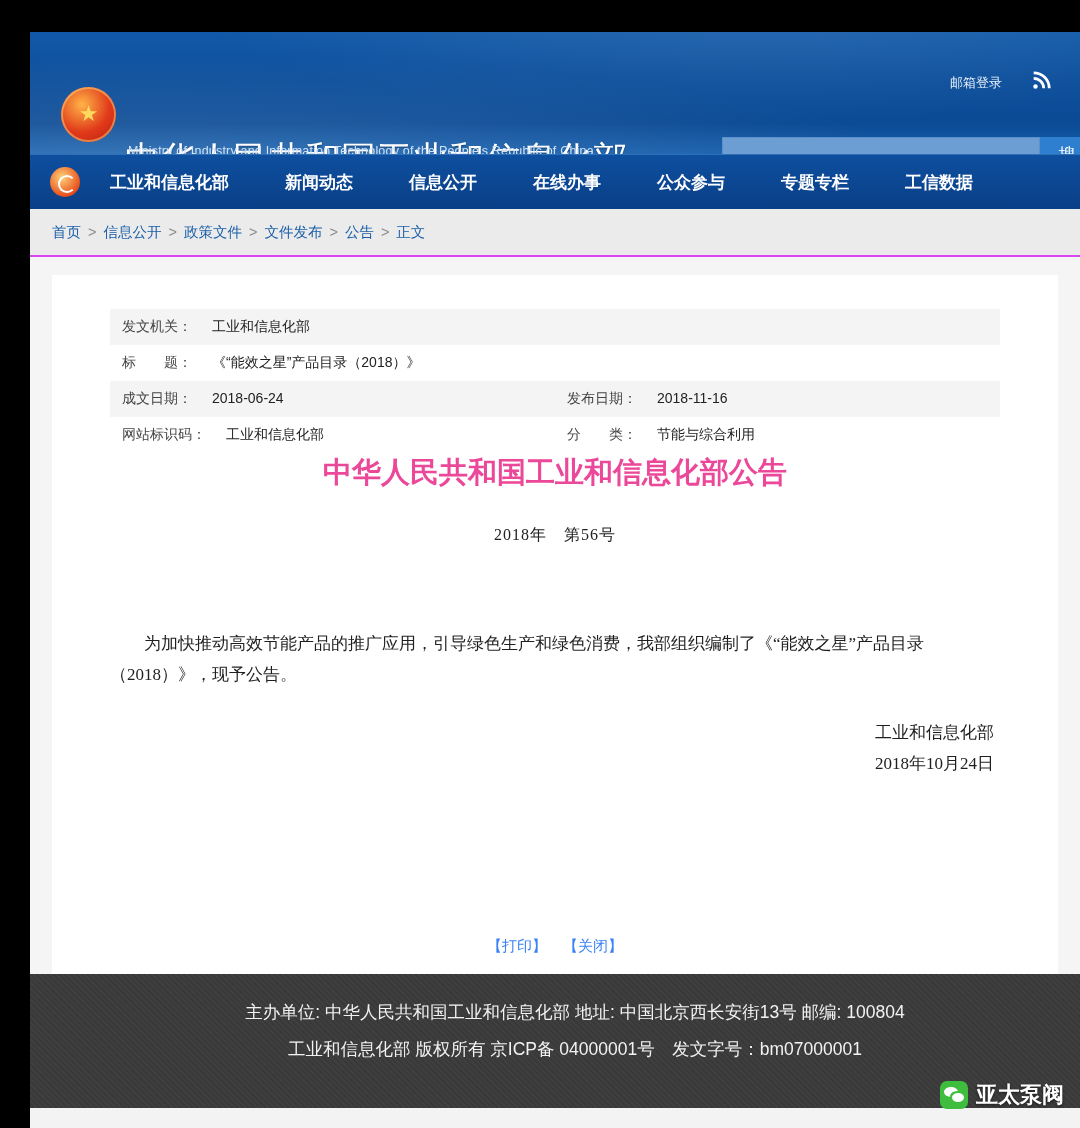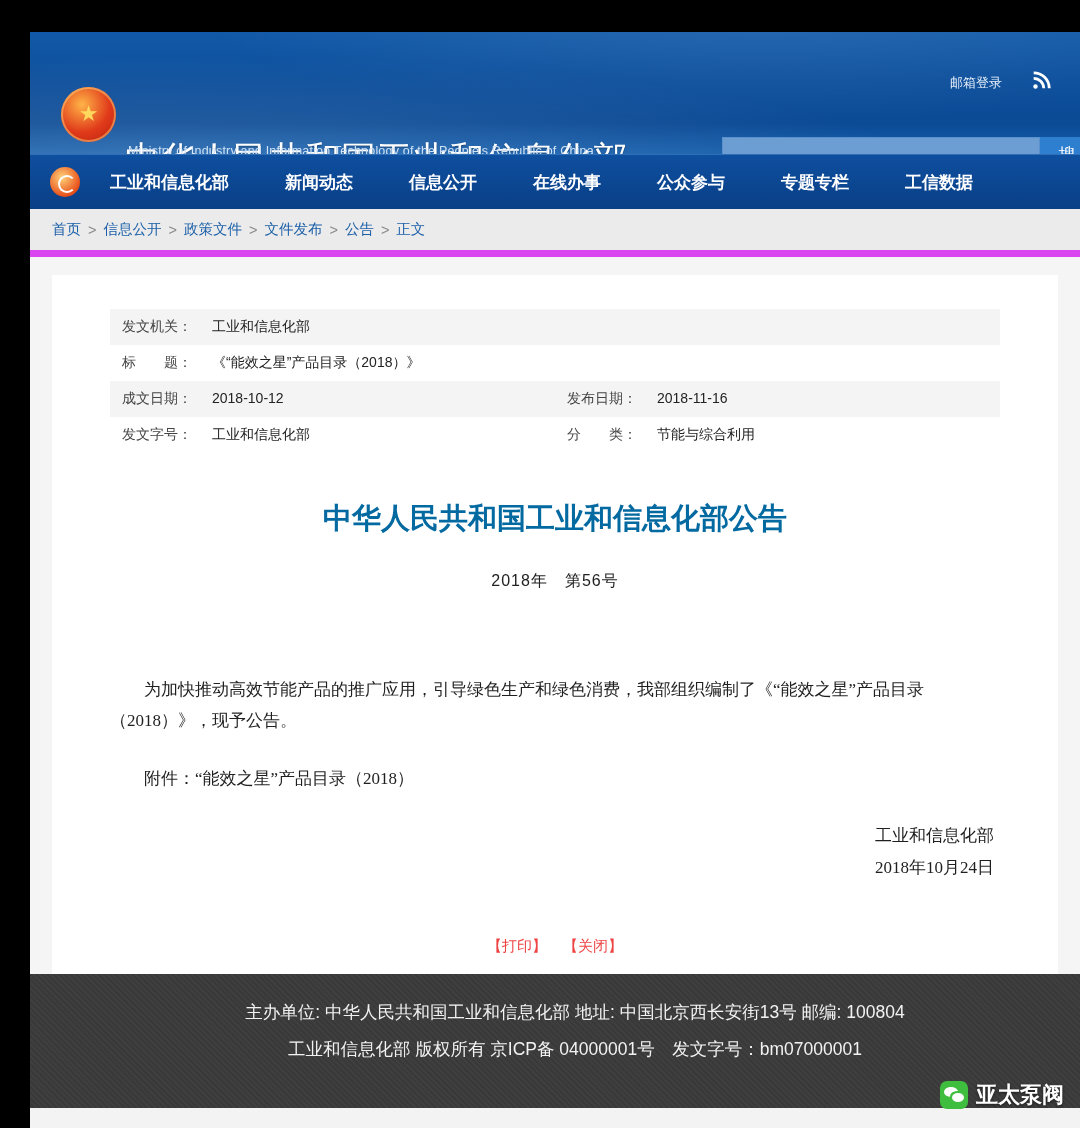--- a/index.html
+++ b/index.html
@@ -123,21 +123,21 @@
     margin-right: 56px;
     white-space: nowrap;
     cursor: pointer;
   }
   .nav-item:last-child { margin-right: 0; }
 
   
   .crumb-bar {
     height: 48px;
     background: #ebebeb;
-    border-bottom: 7px solid #d946ef;
+    border-bottom: 2px solid #d946ef;
     display: flex; align-items: center;
     padding-left: 22px;
     font-size: 14.5px;
     color: #333;
   }
   .crumb-link { color: #1b5fa8; cursor: pointer; }
   .crumb-sep { color: #8a8a8a; margin: 0 7px; }
 
   
   .doc-area {
@@ -168,30 +168,29 @@
   .meta tr:nth-child(even) td { background: #ffffff; }
   .meta .lbl { color: #444; }
   .meta .val { color: #222; }
   .mcell { display: flex; gap: 20px; }
   .mcell .lbl { flex: none; }
 
   .doc-title {
     text-align: center;
     font-size: 29px;
     font-weight: bold;
-    color: #0369a1;
-    margin-top: 46px;
+    color: #ec4899;
     font-family: "Liberation Serif", serif;
   }
   .doc-number {
     text-align: center;
     font-size: 16px;
     color: #222;
     margin-top: 32px;
-    font-family: Liberation Sans, sans-serif;
+    font-family: Liberation Serif, serif;
     letter-spacing: 1px;
   }
   .doc-body {
     margin-top: 82px;
     font-size: 17px;
     line-height: 1.85;
     color: #1f1f1f;
     font-family: "Liberation Serif", serif;
   }
   .doc-body p { margin: 0 0 26px 0; }
@@ -203,21 +202,21 @@
     line-height: 1.85;
     color: #1f1f1f;
     font-family: "Liberation Serif", serif;
     padding-right: 6px;
   }
   .doc-actions {
     position: absolute;
     left: 0; right: 0; bottom: 18px;
     text-align: center;
     font-size: 15px;
-    color: #ef4444;
+    color: #3b82f6;
   }
   .doc-actions span { cursor: pointer; margin: 0 6px; }
 
   
   .footer {
     position: relative;
     height: 134px;
     background:
       repeating-linear-gradient(45deg, rgba(255,255,255,0.022) 0 2px, rgba(0,0,0,0.02) 2px 4px),
       #3a3a3a;
@@ -331,53 +330,52 @@
             <div class="mcell">
               <span class="lbl">标　　题：</span>
               <span class="val">《“能效之星”产品目录（2018）》</span>
             </div>
           </td>
         </tr>
         <tr>
           <td style="width:50%">
             <div class="mcell">
               <span class="lbl">成文日期：</span>
-              <span class="val">2018-10-12</span>
+              <span class="val">2018-06-24</span>
             </div>
           </td>
           <td style="width:50%">
             <div class="mcell">
               <span class="lbl">发布日期：</span>
               <span class="val">2018-11-16</span>
             </div>
           </td>
         </tr>
         <tr>
           <td>
             <div class="mcell">
-              <span class="lbl">发文字号：</span>
+              <span class="lbl">网站标识码：</span>
               <span class="val">工业和信息化部</span>
             </div>
           </td>
           <td>
             <div class="mcell">
               <span class="lbl">分　　类：</span>
               <span class="val">节能与综合利用</span>
             </div>
           </td>
         </tr>
       </tbody>
         </table>
 
       <div class="doc-title">中华人民共和国工业和信息化部公告</div>
       <div class="doc-number">2018年　第56号</div>
 
       <div class="doc-body">
         <p class="indent">为加快推动高效节能产品的推广应用，引导绿色生产和绿色消费，我部组织编制了《“能效之星”产品目录（2018）》，现予公告。</p>
-        <p class="indent">附件：“能效之星”产品目录（2018）</p>
       </div>
 
       <div class="sign">
         <div>工业和信息化部</div>
         <div>2018年10月24日</div>
       </div>
 
       <div class="doc-actions">
         <span>【打印】</span>
         <span>【关闭】</span>

